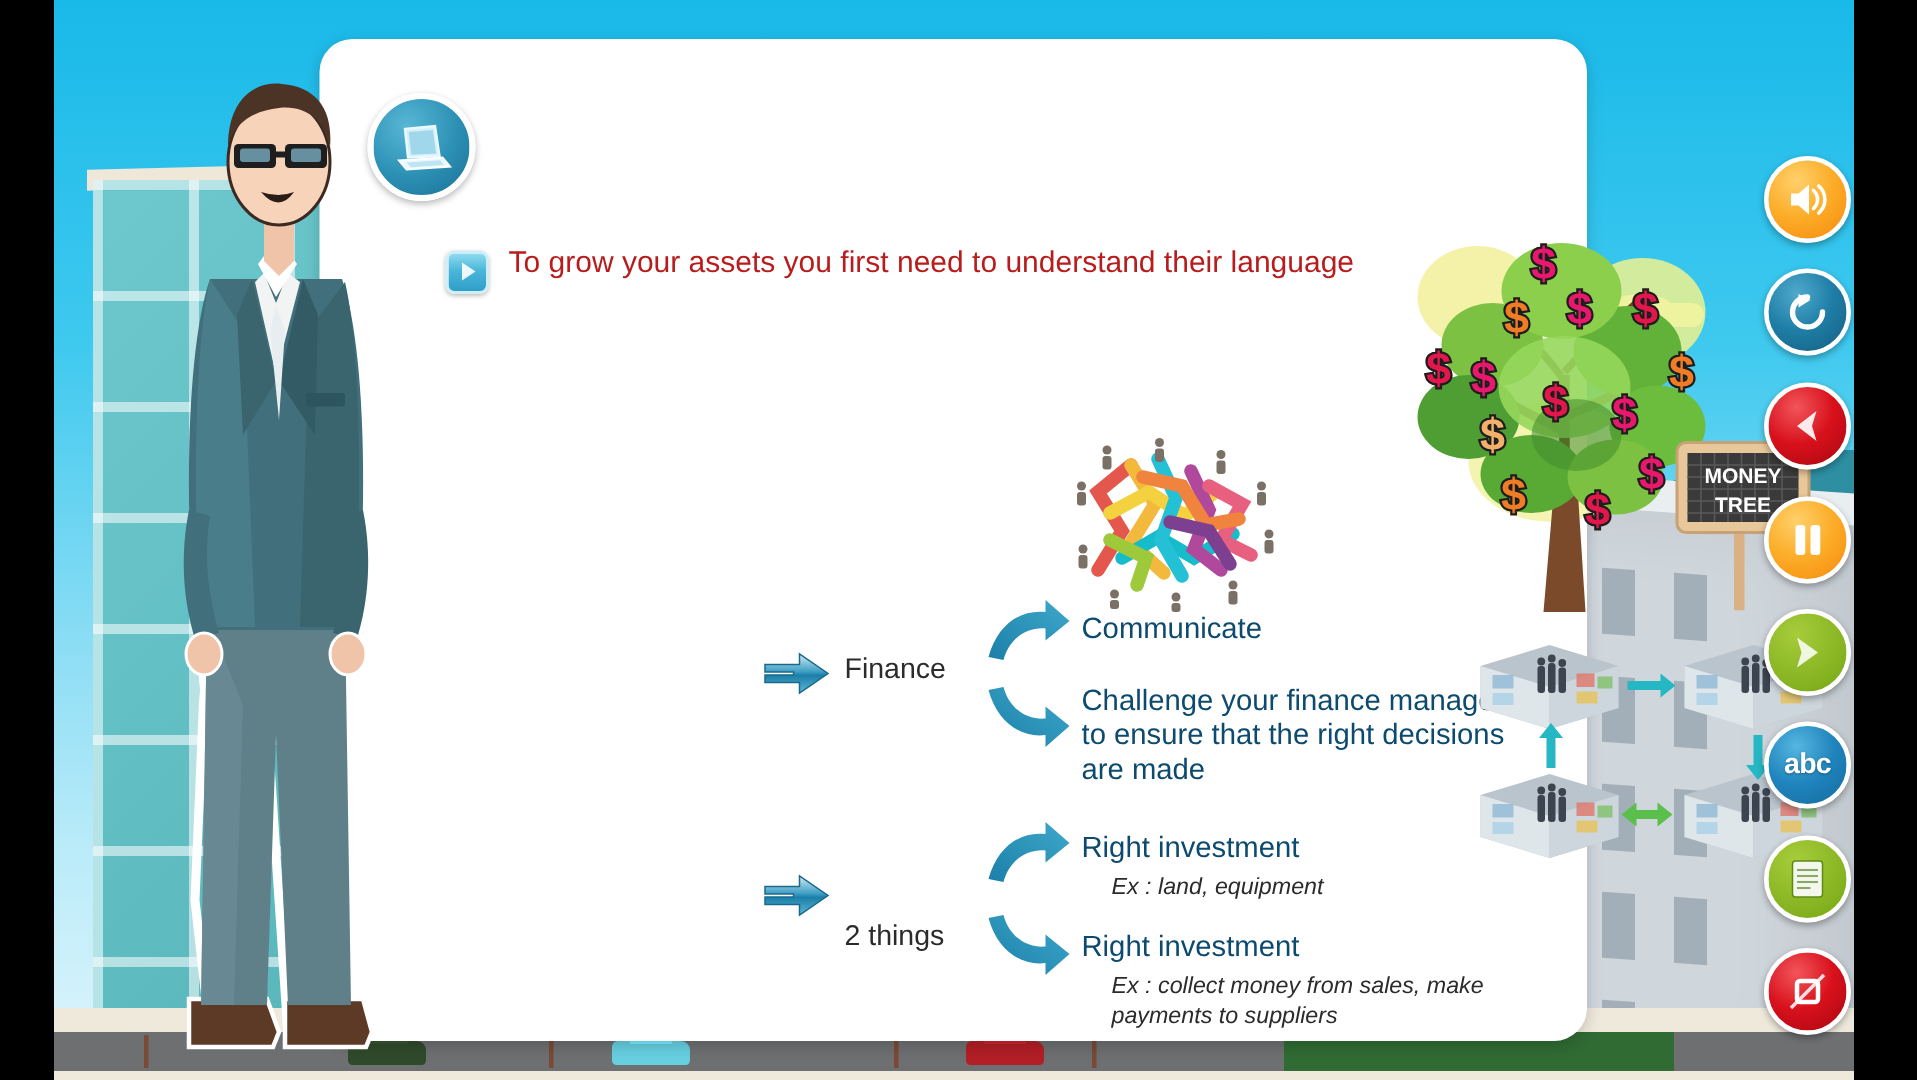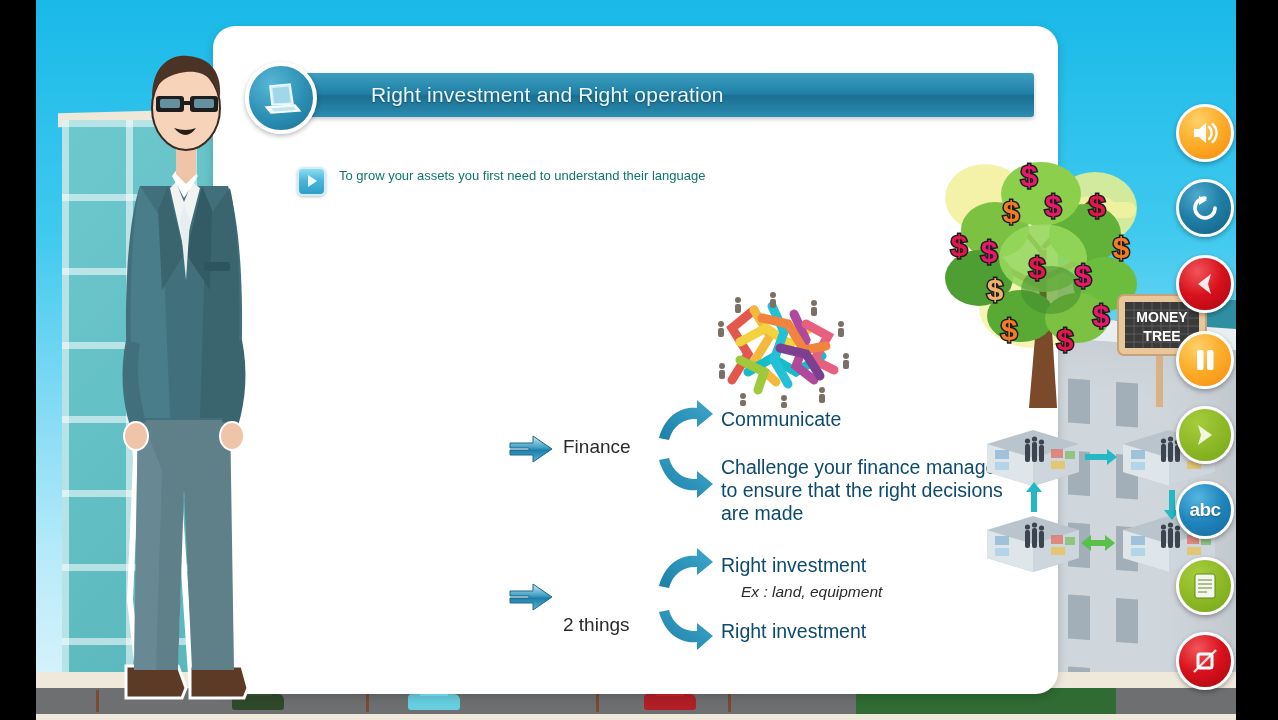--- a/index.html
+++ b/index.html
@@ -119,21 +119,21 @@
     background: linear-gradient(180deg,#8fdcf0 0%, #4bb6da 45%, #2f9ec8 100%);
     border:2px solid #cfeef8;
     box-shadow:0 1px 3px rgba(0,0,0,.25);
     position:relative;
   }
   .sqArrow:after {
     content:""; position:absolute; left:9px; top:6px;
     border-left:9px solid #fff; border-top:6px solid transparent; border-bottom:6px solid transparent;
     opacity:.9;
   }
-  #introText { font-size:13px; line-height:23px; color:#0f766e;text-align:right; }
+  #introText { font-size:20px; line-height:23px; color:#b91c1c;text-align:right; }
 
   
   #netGraphic { position:absolute; left:497px; top:258px; width:146px; height:124px; }
 
   
   .block { position:absolute; }
   .bigArrow { position:absolute; width:44px; height:30px; }
   .lbl { font-size:19px; color:#2b2b2b; }
   .hd  { font-size:19.5px; color:#0c4a6e; line-height:23px; }
   .ex  { font-size:15.5px; color:#2b2b2b; font-style:italic; line-height:20px; }
@@ -252,23 +252,20 @@
     <div class="post" style="left:560px;"></div>
     <div class="post" style="left:692px;"></div>
     <div class="bench" style="left:96px;"></div>
     <div class="bench" style="left:446px;"></div>
     <div class="bench" style="left:736px;"></div>
   </div>
 
   <div id="card">
 
     <div id="titleRow">
-      <div id="titleBar">
-        <span id="titleText">Right investment and Right operation</span>
-      </div>
       <div id="laptopBadge">
         <svg width="48" height="48" viewBox="0 0 48 48" style="position:absolute;left:8px;top:8px;">
           <path d="M13 12 L33 10 L36 30 L15 31 Z" fill="#d6f0fa" stroke="#eaf9ff" stroke-width="1.6"></path>
           <path d="M15.5 14 L31.5 12.6 L33.8 28.4 L17.2 29.2 Z" fill="#8fcfe6" opacity=".75"></path>
           <path d="M9 33 L38 31 L43 37 L14 39 Z" fill="#eaf9ff" stroke="#fff" stroke-width="1.4"></path>
           <path d="M14 34.4 L36.5 32.8 L39 36 L17 37.5 Z" fill="#bfe4f2"></path>
         </svg>
       </div>
     </div>
 
@@ -372,20 +369,21 @@
         </div>
         <div class="hd" style="position:absolute; left:212px; top:8px;">Right investment</div>
         <div class="ex" style="position:absolute; left:232px; top:36px;">Ex : land, equipment</div>
 
         <div style="position:absolute; left:146px; top:62px;">
           <svg width="60" height="44" viewBox="0 0 60 44">
             <path d="M4 4 C10 26 26 36 42 34 L42 42 L58 28 L42 15 L42 23 C30 24 18 17 14 2 Z" fill="url(#gB)"></path>
           </svg>
         </div>
         <div class="hd" style="position:absolute; left:212px; top:74px;">Right investment</div>
+        <div class="ex" style="position:absolute; left:232px; top:102px; width:310px;">Ex : collect money from sales, make payments to suppliers</div>
       </div>
     </div>
 
     <div id="tree">
       <svg width="236" height="272" viewBox="0 0 236 272">
         <g opacity=".85">
           <ellipse cx="60" cy="60" rx="40" ry="34" fill="#f2f09a"></ellipse>
           <ellipse cx="170" cy="70" rx="42" ry="36" fill="#eef18f"></ellipse>
           <ellipse cx="110" cy="170" rx="56" ry="40" fill="#f3f2a4"></ellipse>
         </g>

